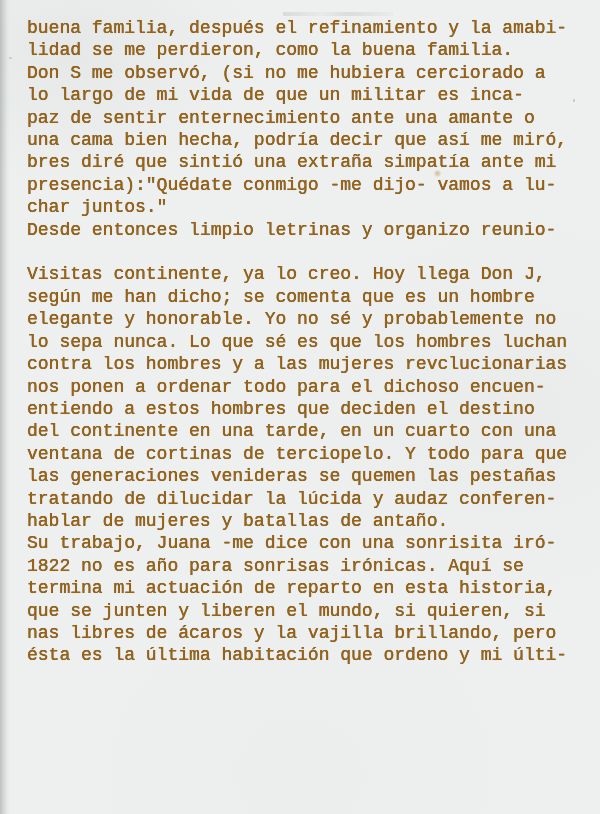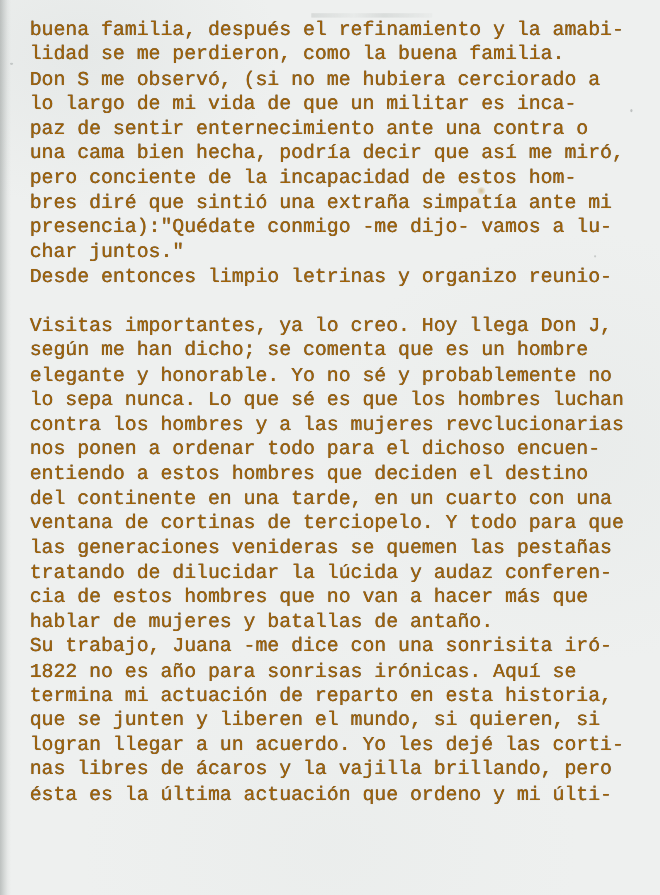--- a/index.html
+++ b/index.html
@@ -81,47 +81,44 @@
 <body>
 
 <div class="scan-edge"></div>
 <div class="ghost-marks"></div>
 
 <div class="text-block">
   <div class="ln">buena familia, después el refinamiento y la amabi-</div>
   <div class="ln">lidad se me perdieron, como la buena familia.</div>
   <div class="ln">Don S me observó, (si no me hubiera cerciorado a</div>
   <div class="ln">lo largo de mi vida de que un militar es inca-</div>
-  <div class="ln">paz de sentir enternecimiento ante una contra o</div>
+  <div class="ln">paz de sentir enternecimiento ante una amante o</div>
   <div class="ln">una cama bien hecha, podría decir que así me miró,</div>
-  <div class="ln">pero conciente de la incapacidad de estos hom-</div>
   <div class="ln">bres diré que sintió una extraña simpatía ante mi</div>
   <div class="ln">presencia):"Quédate conmigo -me dijo- vamos a lu-</div>
   <div class="ln">char juntos."</div>
   <div class="ln">Desde entonces limpio letrinas y organizo reunio-</div>
   <div class="ln"></div>
-  <div class="ln">Visitas importantes, ya lo creo. Hoy llega Don J,</div>
+  <div class="ln">Visitas continente, ya lo creo. Hoy llega Don J,</div>
   <div class="ln">según me han dicho; se comenta que es un hombre</div>
   <div class="ln">elegante y honorable. Yo no sé y probablemente no</div>
   <div class="ln">lo sepa nunca. Lo que sé es que los hombres luchan</div>
   <div class="ln">contra los hombres y a las mujeres revclucionarias</div>
   <div class="ln">nos ponen a ordenar todo para el dichoso encuen-</div>
   <div class="ln">entiendo a estos hombres que deciden el destino</div>
   <div class="ln">del continente en una tarde, en un cuarto con una</div>
   <div class="ln">ventana de cortinas de terciopelo. Y todo para que</div>
   <div class="ln">las generaciones venideras se quemen las pestañas</div>
   <div class="ln">tratando de dilucidar la lúcida y audaz conferen-</div>
-  <div class="ln">cia de estos hombres que no van a hacer más que</div>
   <div class="ln">hablar de mujeres y batallas de antaño.</div>
   <div class="ln">Su trabajo, Juana -me dice con una sonrisita iró-</div>
   <div class="ln">1822 no es año para sonrisas irónicas. Aquí se</div>
   <div class="ln">termina mi actuación de reparto en esta historia,</div>
   <div class="ln">que se junten y liberen el mundo, si quieren, si</div>
-  <div class="ln">logran llegar a un acuerdo. Yo les dejé las corti-</div>
   <div class="ln">nas libres de ácaros y la vajilla brillando, pero</div>
-  <div class="ln">ésta es la última actuación que ordeno y mi últi-</div>
+  <div class="ln">ésta es la última habitación que ordeno y mi últi-</div>
 </div>
 
 <div class="stain"></div>
 <div class="speck speck-1"></div>
 <div class="speck speck-2"></div>
 <div class="speck speck-3"></div>
 <div class="speck speck-4"></div>
 
 </body></html>

